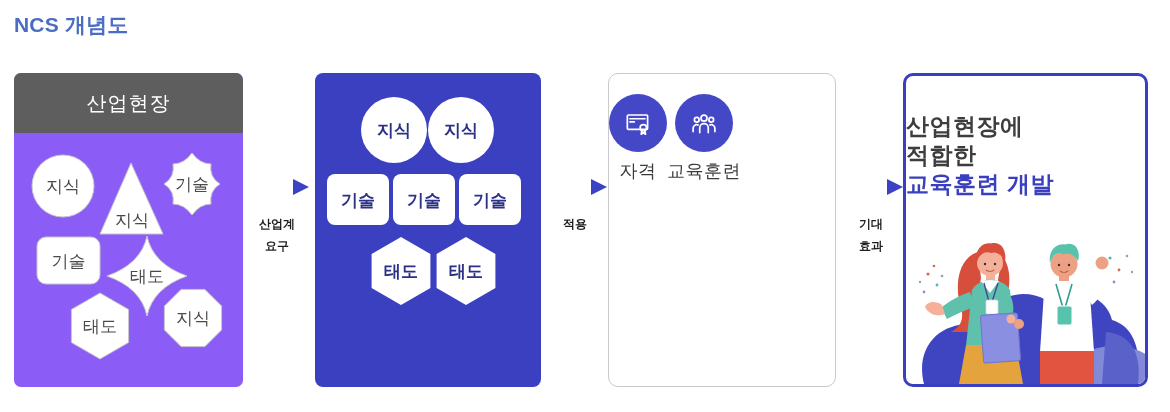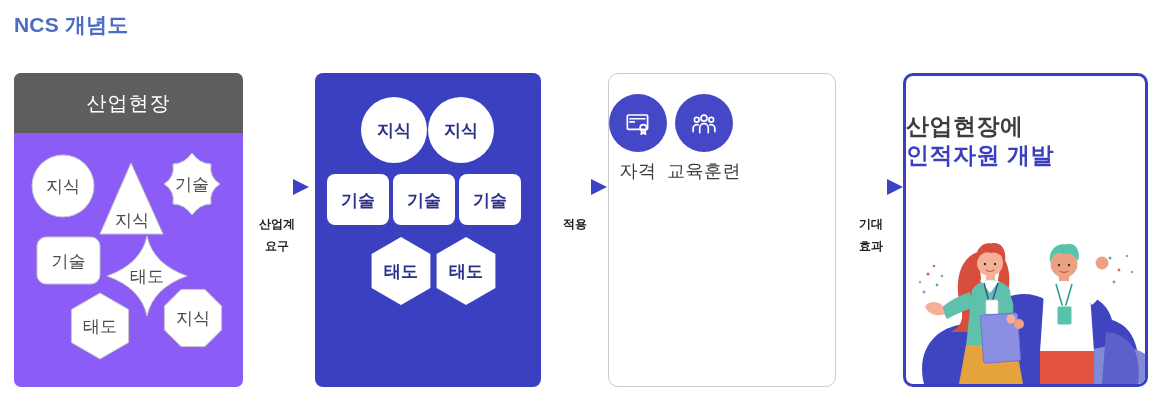--- a/index.html
+++ b/index.html
@@ -174,21 +174,22 @@
     </svg>
   </div>
   <div class="arrow-label" style="left:836px;">
     <div>기대</div>
     <div>효과</div>
   </div>
 
   <div class="panel panel-outcome">
     <div class="outcome-text">
       <div>산업현장에</div>
-      <div class="outcome-accent">인적자원 개발</div>
+      <div>적합한</div>
+      <div class="outcome-accent">교육훈련 개발</div>
     </div>
     <svg class="illus" viewBox="0 0 239 158" preserveAspectRatio="xMidYMax meet">
 
       <path d="M18,158 C8,118 38,93 74,99 C80,72 116,60 140,74 C164,58 200,68 206,94 C226,100 236,120 232,158 Z" fill="#3f44c0"></path>
       <ellipse cx="208" cy="150" rx="46" ry="30" fill="#8289d6"></ellipse>
       <path d="M232,158 C236,126 224,108 200,106 L196,158 Z" fill="#5a61c9"></path>
 
       <circle cx="22" cy="48" r="1.6" fill="#d86a52"></circle>
         <circle cx="31" cy="59" r="1.4" fill="#58b5a5"></circle>
       <circle cx="18" cy="66" r="1.4" fill="#8a8fe2"></circle>

